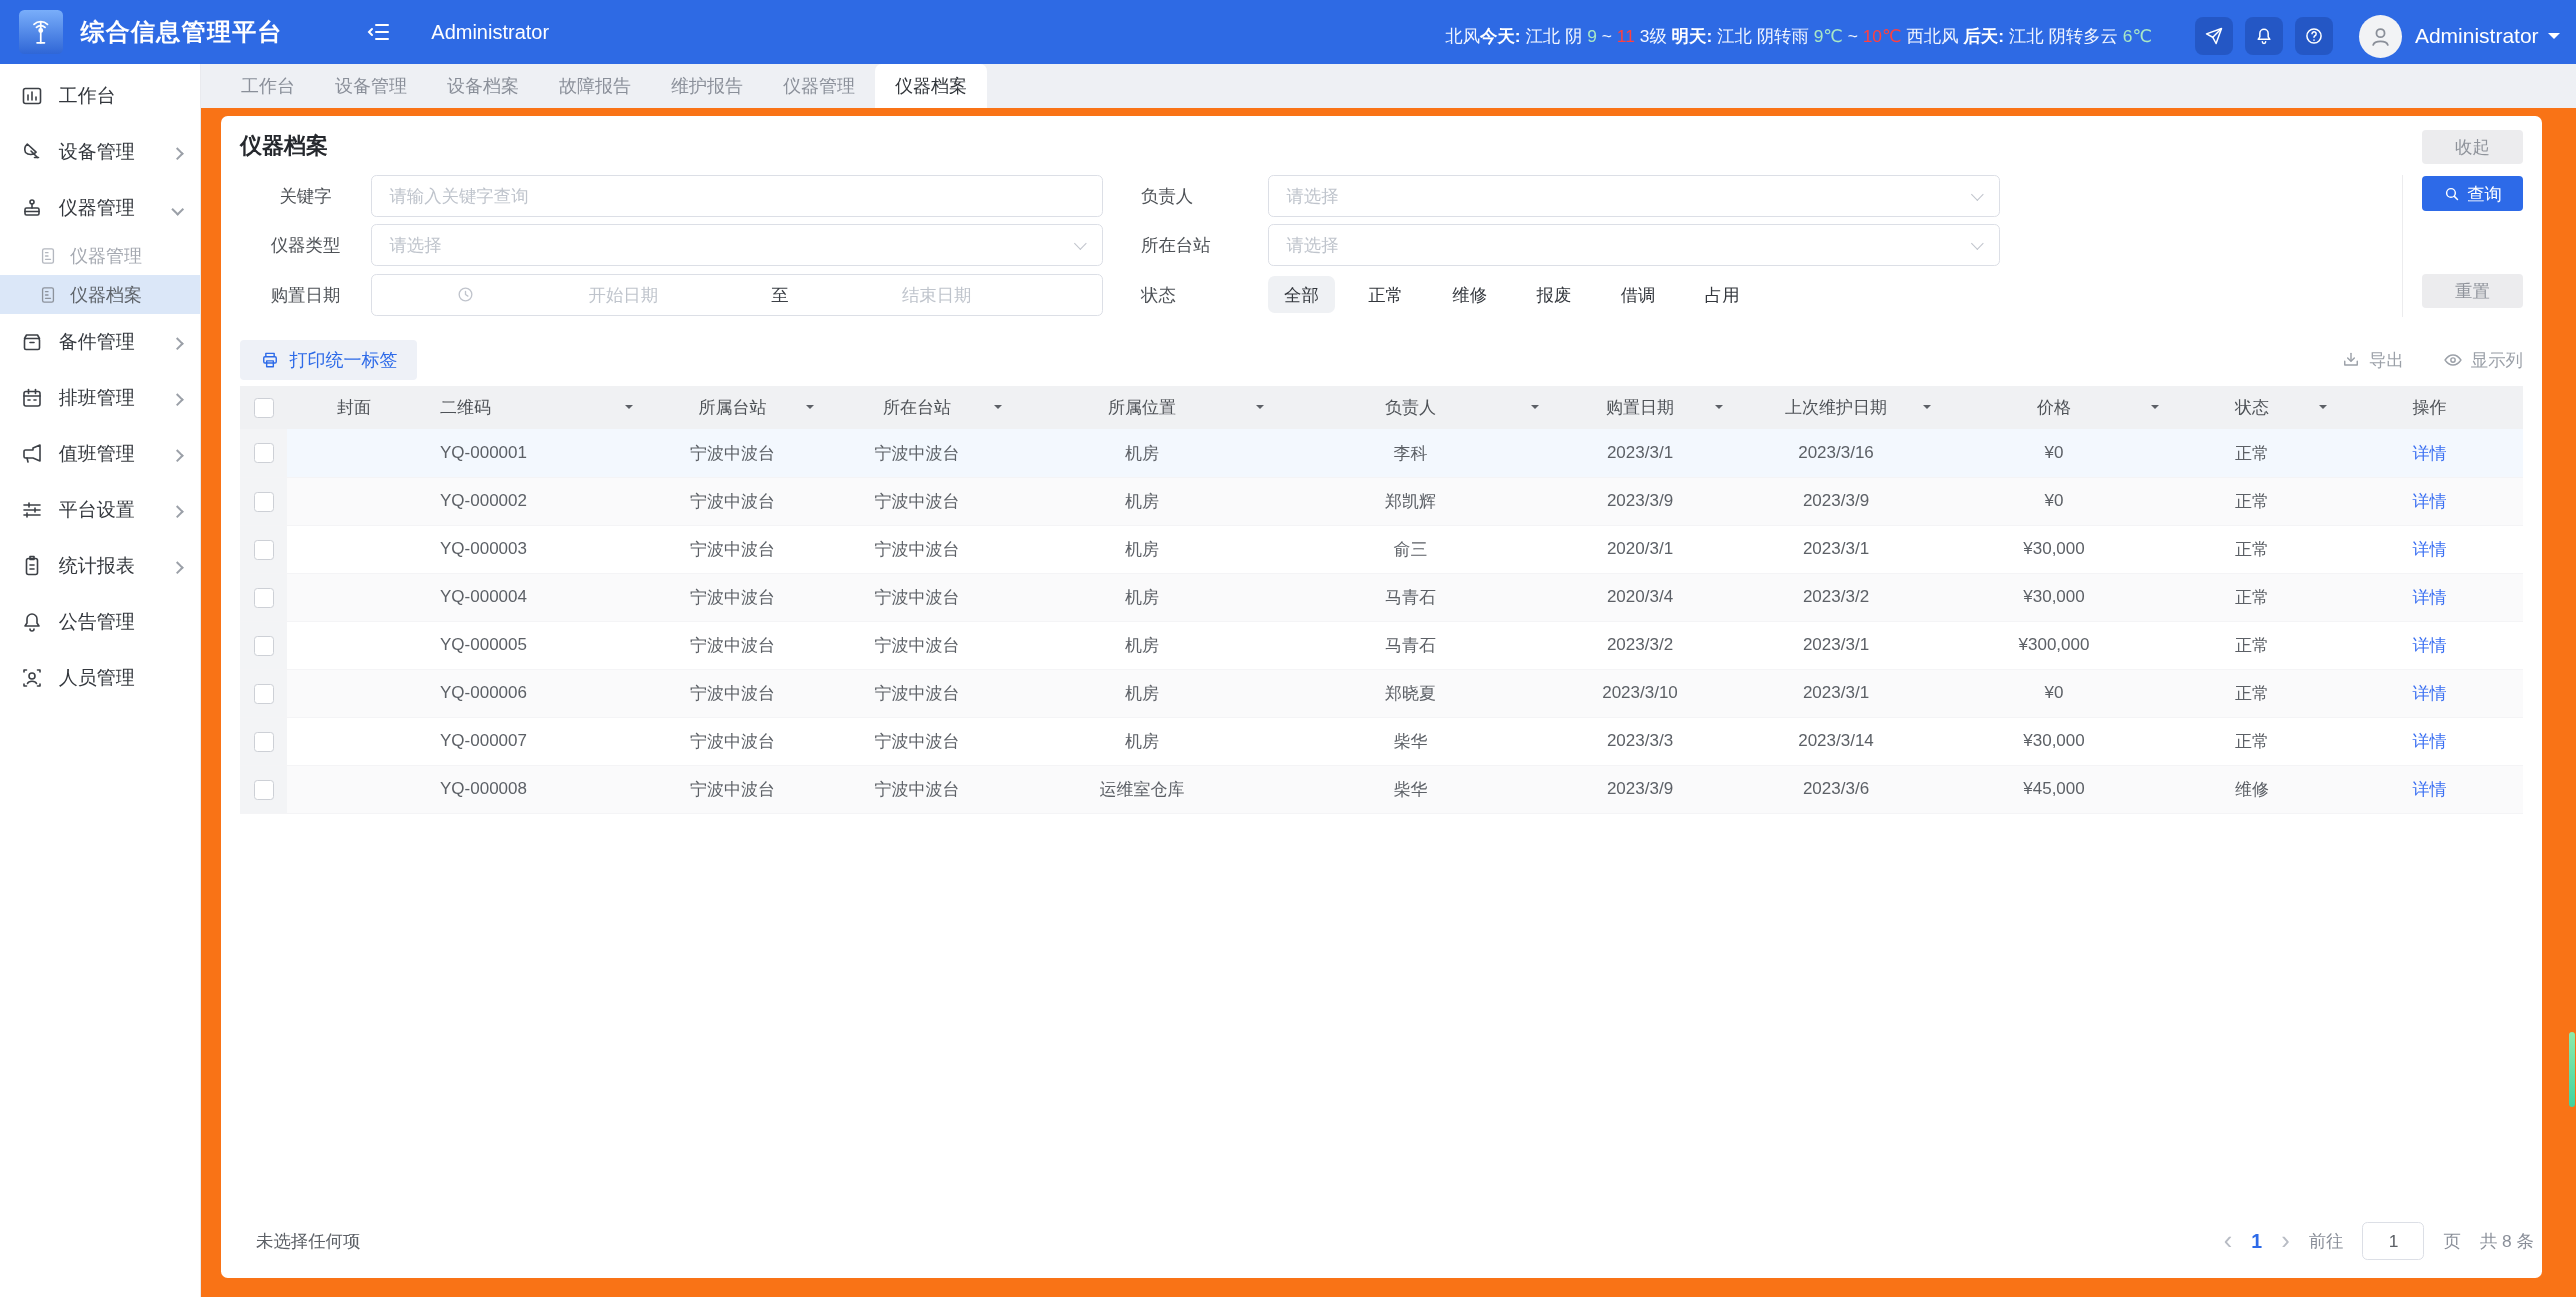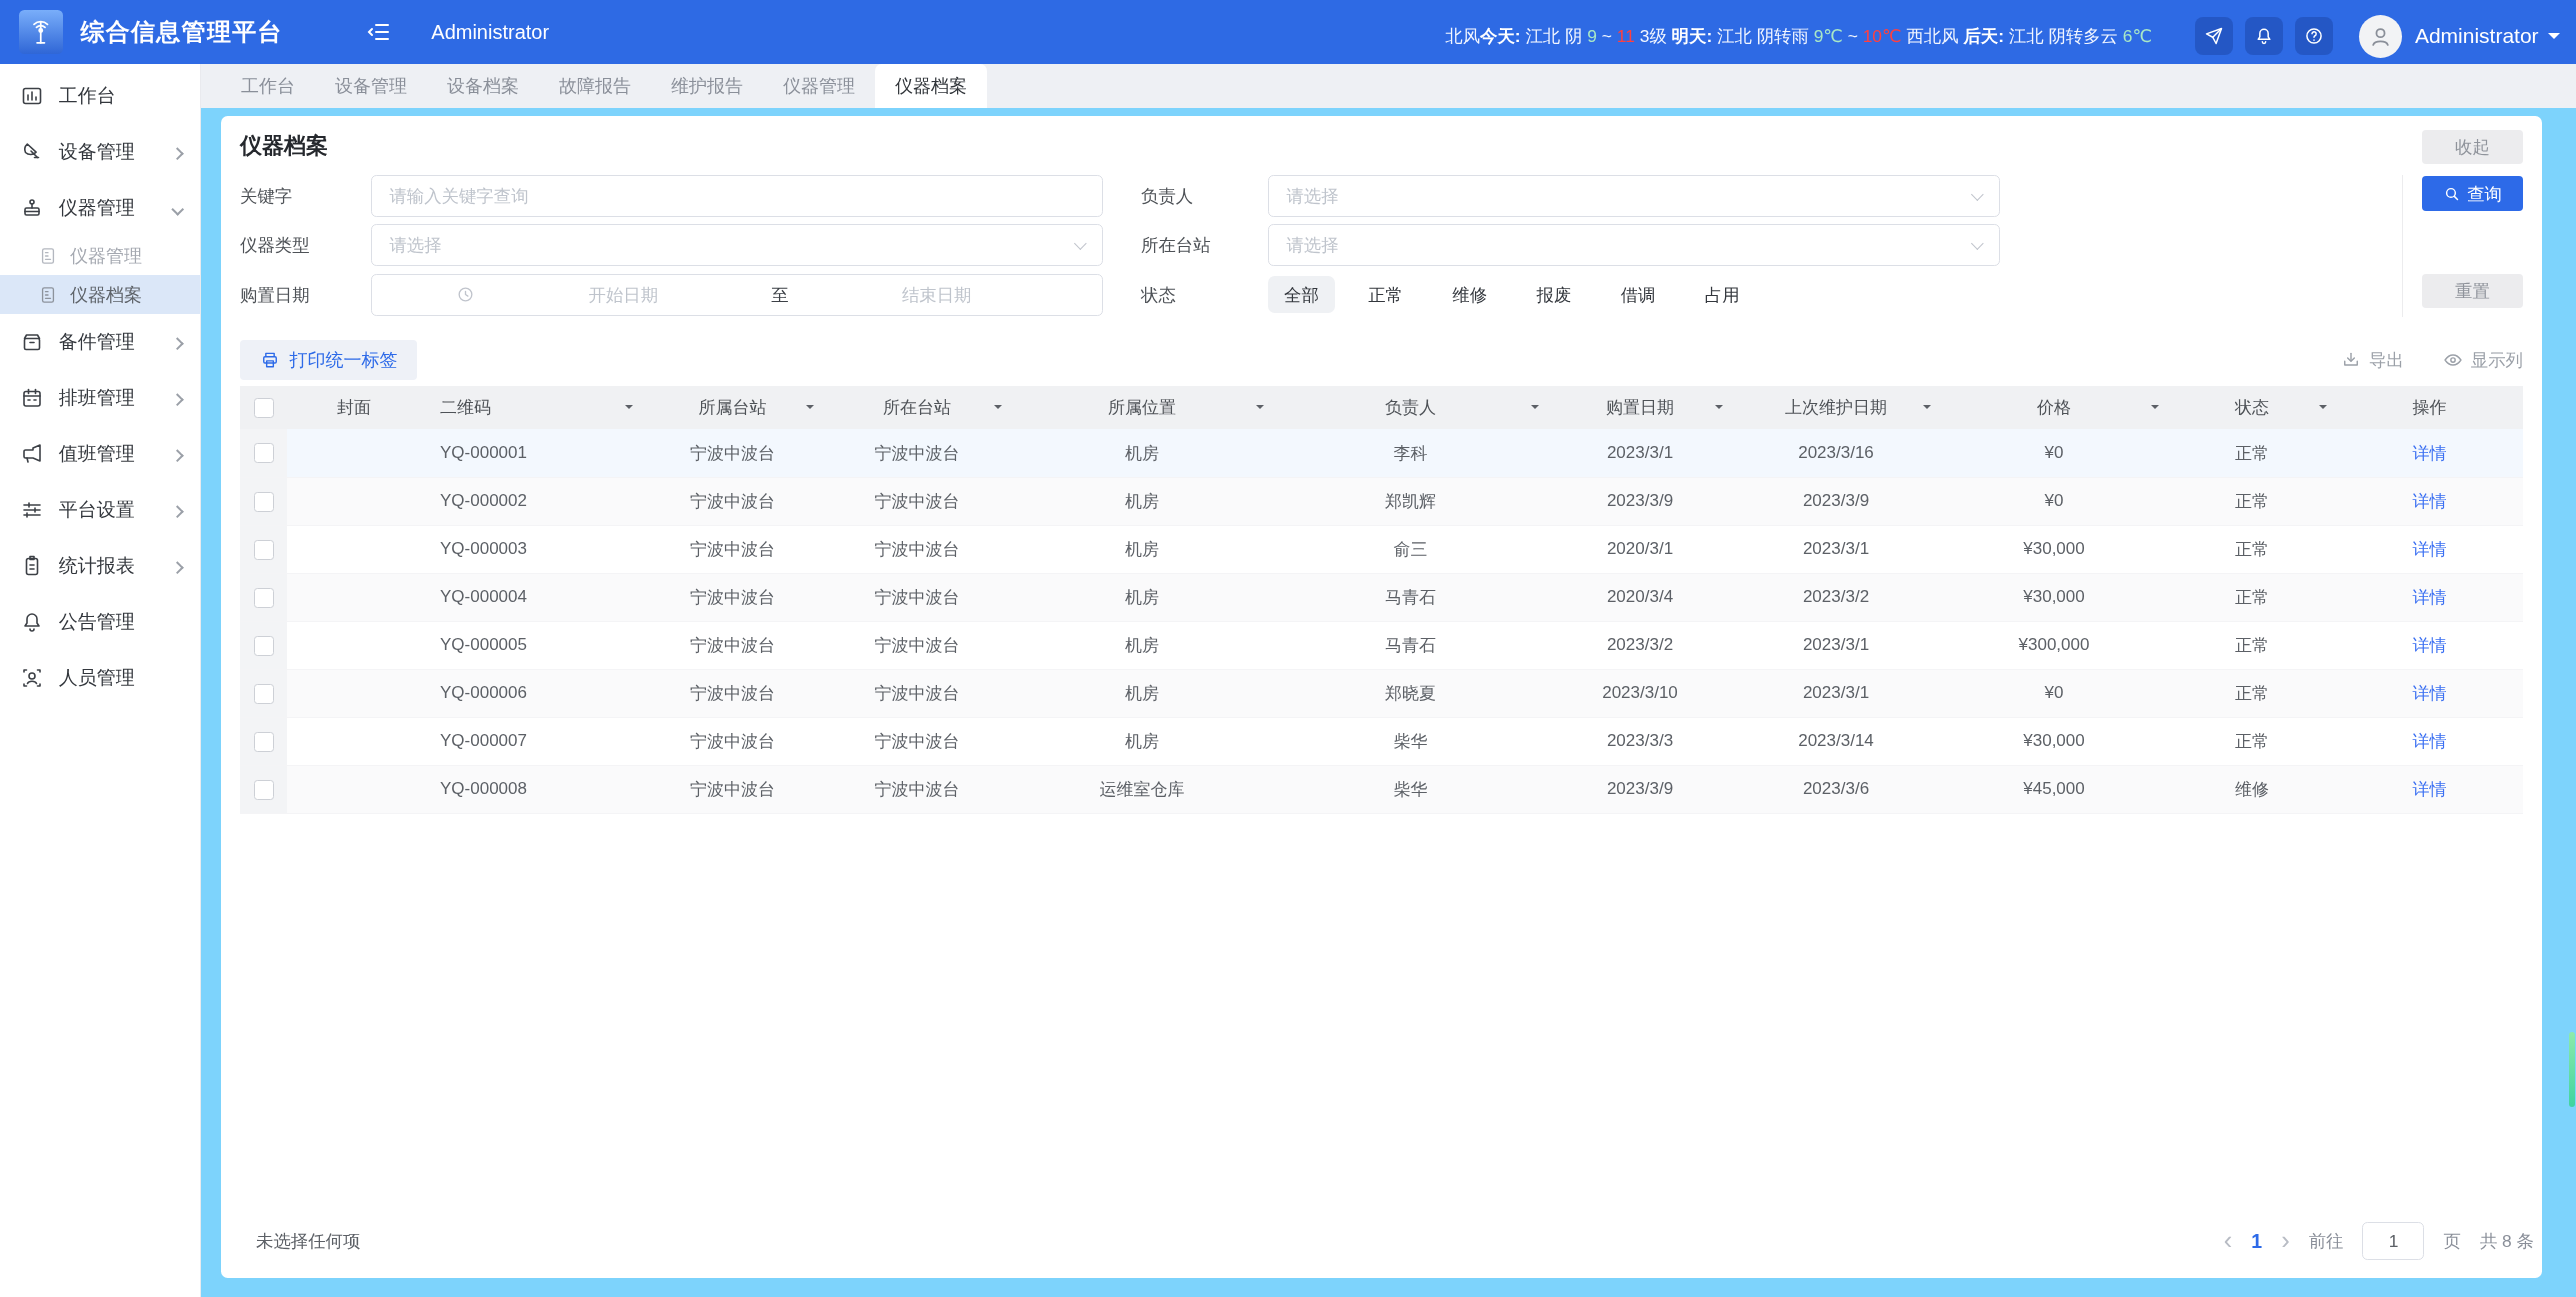--- a/index.html
+++ b/index.html
@@ -1,17 +1,17 @@
 <!DOCTYPE html>
 <html style="font-size:10.7px"><head>
 <meta charset="utf-8">
 <style>
   * { box-sizing: border-box; margin: 0; padding: 0; }
   body { font-family: "Liberation Sans", "DejaVu Sans", sans-serif; background:#eef0f4; }
-  .screen { position: relative; width: 2576px; height: 1297px; background:#7dd3fc; overflow: hidden; }
+  .screen { position: relative; width: 2576px; height: 1297px; background:#f97316; overflow: hidden; }
 
   
   .navbar { position:absolute; top:0; left:0; width:100%; height:64px; background:#2e6ae4; color:#fff; display:flex; align-items:center; z-index:5; }
   .logo { width:44px; height:44px; margin-left:19px; border-radius:5.4px; background:linear-gradient(180deg,#79aefa,#2f66d6); display:flex; align-items:center; justify-content:center; flex:none; }
   .logo svg { width:29.5px; height:29.5px; }
   .app-title { margin-left:17.4px; font-size:24px; font-weight:bold; letter-spacing:1.3px; white-space:nowrap; }
   .collapse-btn { margin-left:81px; width:29.5px; height:29.5px; display:flex; align-items:center; justify-content:center; cursor:pointer; }
   .collapse-btn svg { width:24px; height:24px; }
   .nav-username { margin-left:38px; font-size:20px; }
   .nav-menu { position:absolute; left:778px; top:0; height:64px; display:flex; align-items:center; gap:10.7px; }
@@ -53,21 +53,21 @@
 
   .btn-collapse, .btn-reset { position:absolute; right:19px; width:101px; height:34px; background:#ececee; color:#8f939b; font-size:17.4px; border-radius:4px; display:flex; align-items:center; justify-content:center; cursor:pointer; }
   .btn-collapse { top:14px; }
   .btn-reset { top:158px; }
   .btn-search { position:absolute; top:60px; right:19px; width:101px; height:35px; background:#2d6ae8; color:#fff; font-size:17.4px; border-radius:4px; display:flex; align-items:center; justify-content:center; gap:6.7px; cursor:pointer; }
   .btn-search svg { width:17.4px; height:17.4px; }
   .v-divider { position:absolute; top:59px; right:139px; height:142px; width:0.7px; background:#ececee; }
 
   .filters { padding-right:174px; }
   .f-row { display:flex; align-items:center; height:42px; margin-bottom:7.4px; }
-  .f-label { width:131px; font-size:17.4px; color:#4e5257; white-space:nowrap; }
+  .f-label { width:131px; font-size:17.4px; color:#4e5257; white-space:nowrap;text-align:center; }
   .f-label2 { width:127px; margin-left:38px; font-size:17.4px; color:#4e5257; white-space:nowrap; }
   .f-field { width:732px; flex:none; }
   .input, .select { height:42px; border:0.7px solid #dcdfe6; border-radius:5.4px; background:#fff; display:flex; align-items:center; padding:0 17.4px; font-size:17.4px; color:#bfc4cc; }
   .select { justify-content:space-between; cursor:pointer; }
   .sel-chev { width:8.7px; height:8.7px; border-right:1.7px solid #c0c4cc; border-bottom:1.7px solid #c0c4cc; transform:rotate(45deg); margin-top:-4px; }
   .date-range { height:42px; border:0.7px solid #dcdfe6; border-radius:5.4px; background:#fff; display:flex; align-items:center; font-size:17.4px; color:#bfc4cc; padding:0 17.4px; }
   .date-range .clock { width:19px; height:19px; color:#c0c4cc; margin-left:67px; flex:none; }
   .date-range .clock svg { width:100%; height:100%; }
   .date-range .ph { flex:1; text-align:center; }
   .date-range .to { color:#3c4046; }

